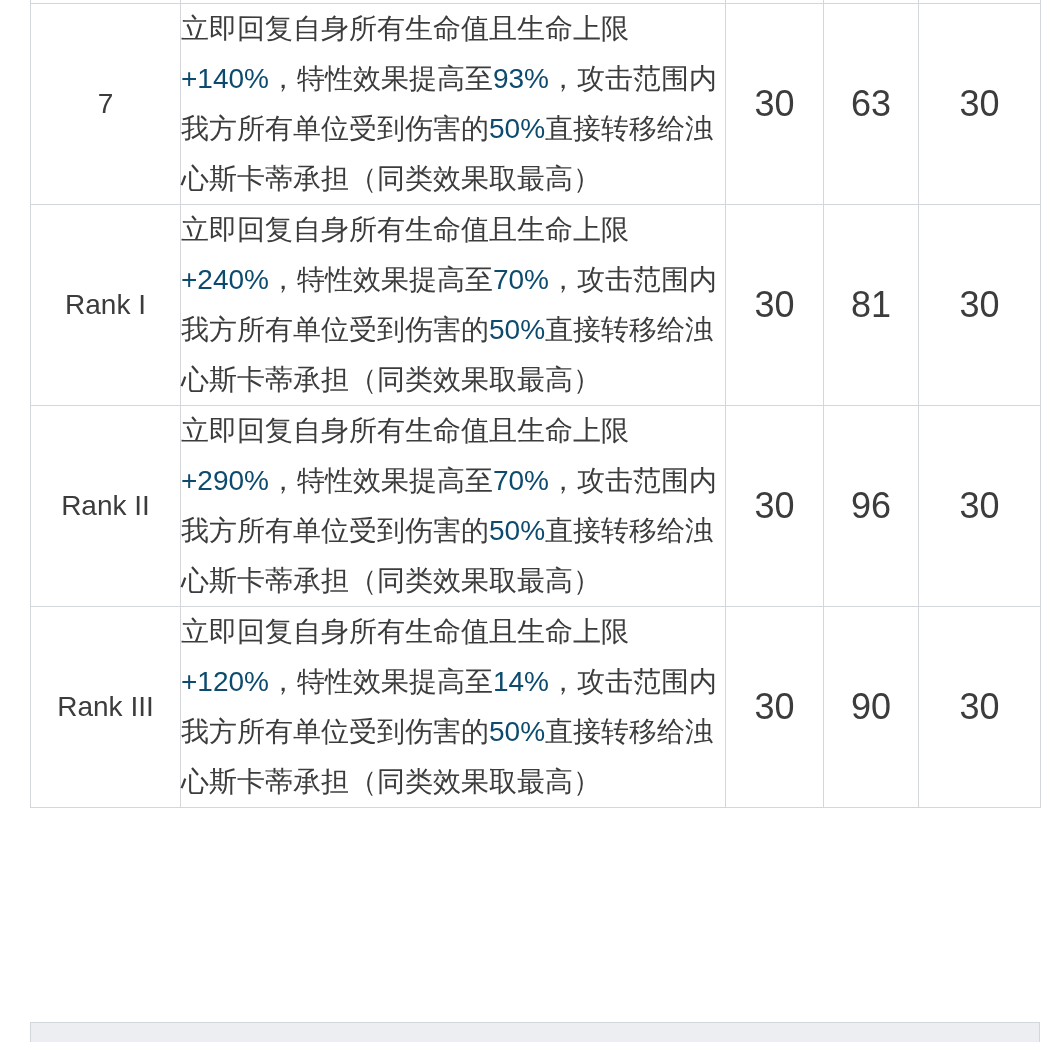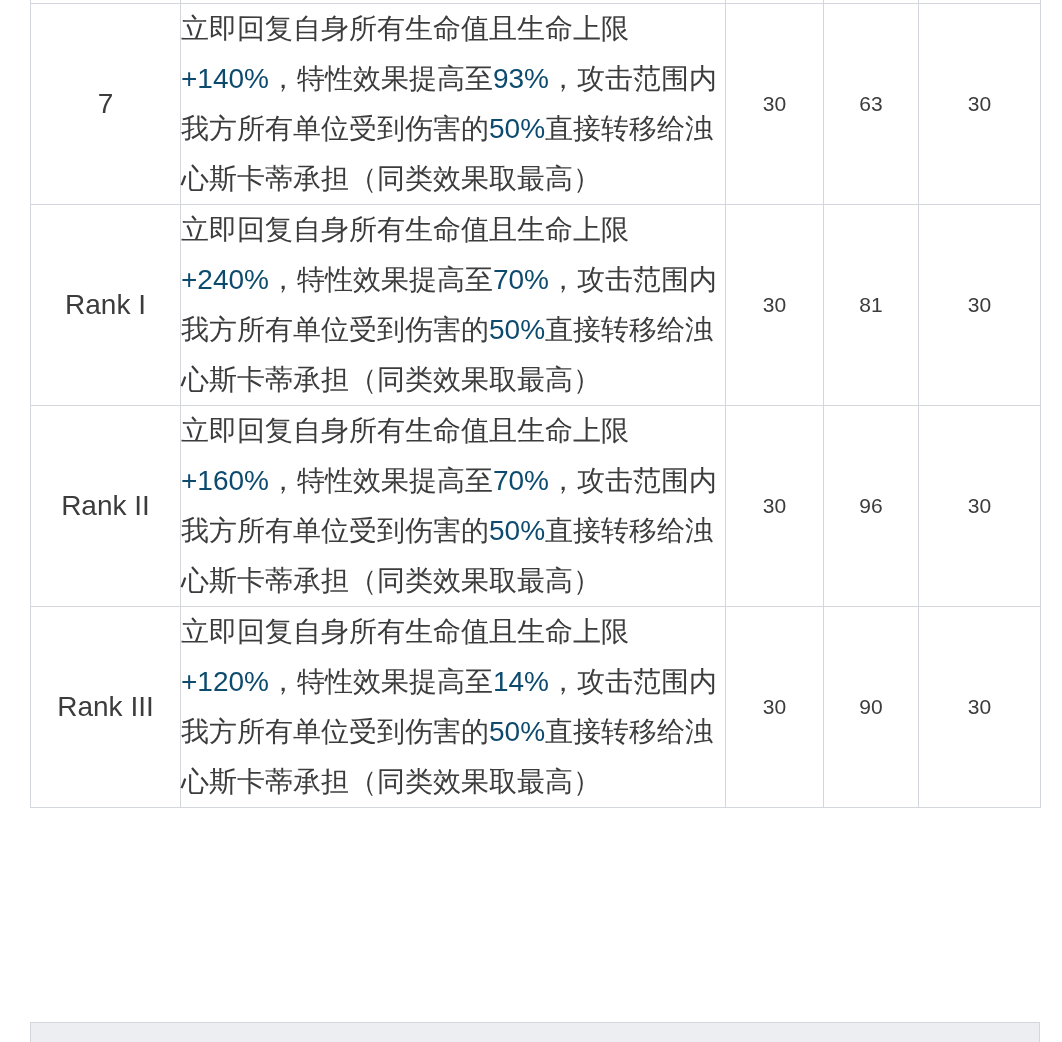--- a/index.html
+++ b/index.html
@@ -58,21 +58,21 @@
   col.c-c { width: 122px; }
 
   .rank-cell {
     text-align: center;
     font-size: 28px;
     color: #3c3c3c;
     line-height: 1.4;
   }
   .num-cell {
     text-align: center;
-    font-size: 21px;
+    font-size: 36px;
     color: #3c3c3c;
     line-height: 1.4;
   }
   .desc-cell {
     padding: 14px 12px 18px 18px;
     font-size: 28px;
     line-height: 50px;
     color: #3c3c3c;
     text-align: left;
     letter-spacing: 0px;
@@ -130,21 +130,21 @@
         </tr>
         <tr>
           <td class="rank-cell">Rank I</td>
           <td class="desc-cell"><span>立即回复自身所有生命值且生命上限</span><span class="hl">+240%</span><span>，特性效果提高至</span><span class="hl">70%</span><span>，攻击范围内我方所有单位受到伤害的</span><span class="hl">50%</span><span>直接转移给浊心斯卡蒂承担（同类效果取最高）</span></td>
           <td class="num-cell">30</td>
           <td class="num-cell">81</td>
           <td class="num-cell">30</td>
         </tr>
         <tr>
           <td class="rank-cell">Rank II</td>
-          <td class="desc-cell"><span>立即回复自身所有生命值且生命上限</span><span class="hl">+160%</span><span>，特性效果提高至</span><span class="hl">70%</span><span>，攻击范围内我方所有单位受到伤害的</span><span class="hl">50%</span><span>直接转移给浊心斯卡蒂承担（同类效果取最高）</span></td>
+          <td class="desc-cell"><span>立即回复自身所有生命值且生命上限</span><span class="hl">+290%</span><span>，特性效果提高至</span><span class="hl">70%</span><span>，攻击范围内我方所有单位受到伤害的</span><span class="hl">50%</span><span>直接转移给浊心斯卡蒂承担（同类效果取最高）</span></td>
           <td class="num-cell">30</td>
           <td class="num-cell">96</td>
           <td class="num-cell">30</td>
         </tr>
         <tr>
           <td class="rank-cell">Rank III</td>
           <td class="desc-cell"><span>立即回复自身所有生命值且生命上限</span><span class="hl">+120%</span><span>，特性效果提高至</span><span class="hl">14%</span><span>，攻击范围内我方所有单位受到伤害的</span><span class="hl">50%</span><span>直接转移给浊心斯卡蒂承担（同类效果取最高）</span></td>
           <td class="num-cell">30</td>
           <td class="num-cell">90</td>
           <td class="num-cell">30</td>

